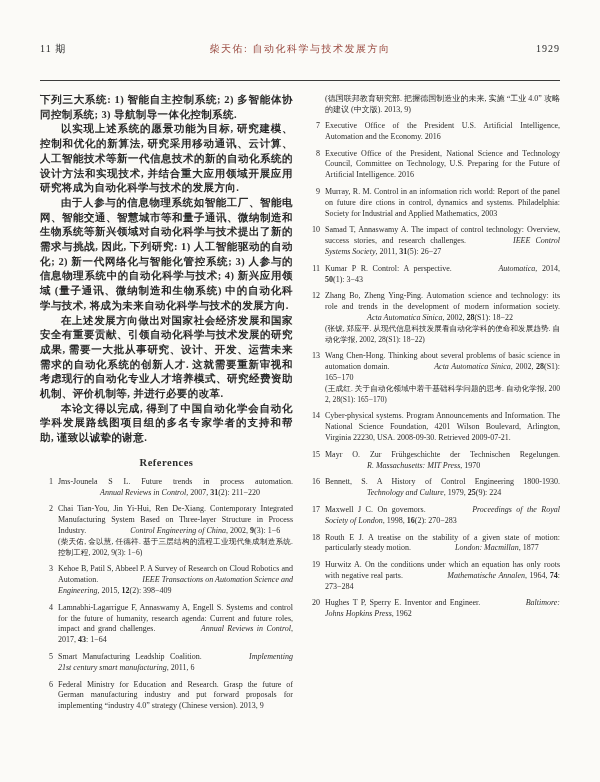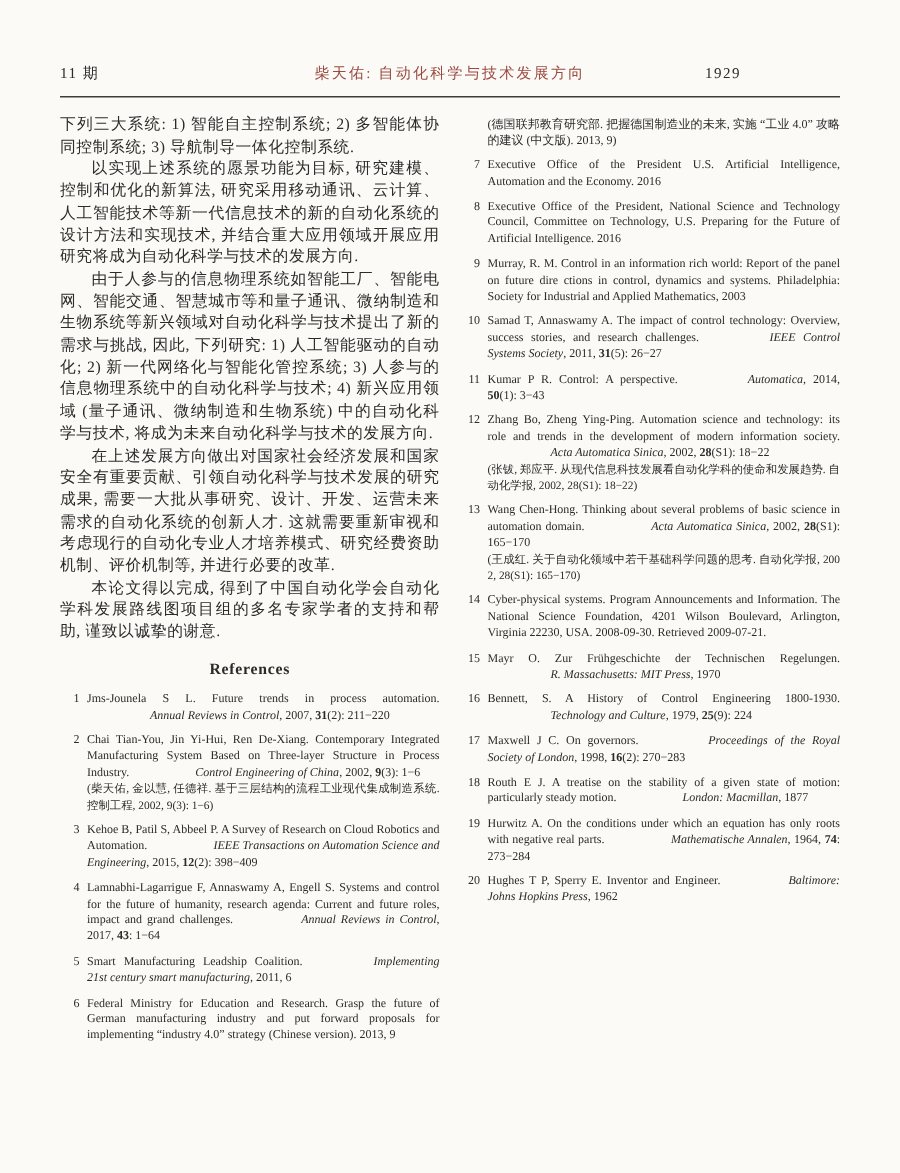--- a/index.html
+++ b/index.html
@@ -11,30 +11,30 @@
   html,body{margin:0;padding:0;}
   body{
     width:600px;height:782px;overflow:hidden;
     background:var(--paper);color:var(--ink);
     font-family:"Liberation Serif","DejaVu Serif",serif;
   }
   .page{padding:42px 40px 0;}
   .page-header{
     display:flex;align-items:baseline;
     border-bottom:1px solid #3c3c3c;
-    padding-bottom:8px;font-size:10px;
+    padding-bottom:24px;font-size:10px;
   }
   .header-issue{width:90px;letter-spacing:1px;}
   .header-title{flex:1;text-align:center;color:var(--title);letter-spacing:1.5px;}
-  .header-page{width:90px;text-align:left;letter-spacing:1px;}
+  .header-page{width:90px;text-align:right;letter-spacing:1px;}
   .columns{display:flex;gap:14px;margin-top:12px;}
   .col{width:253px;}
   p.cjk{
     font-size:10.5px;line-height:14.7px;margin:0;
-    text-align:justify;letter-spacing:0.4px;word-break:break-all;
+    text-align:justify;letter-spacing:0.4px;word-break:break-all;font-weight:bold;
   }
   p.cjk.indent{text-indent:2em;}
   h3.ack-heading{
     font-size:11.5px;font-weight:bold;margin:11px 0 8px;letter-spacing:1px;
   }
   h4.refs-heading{
     text-align:center;font-size:10.5px;font-weight:bold;margin:11px 0 9px;letter-spacing:0.5px;
   }
   .ref-item{display:flex;font-size:8px;line-height:10.8px;margin-bottom:6px;}
   .ref-num{flex:none;width:13px;text-align:right;margin-right:5px;}

